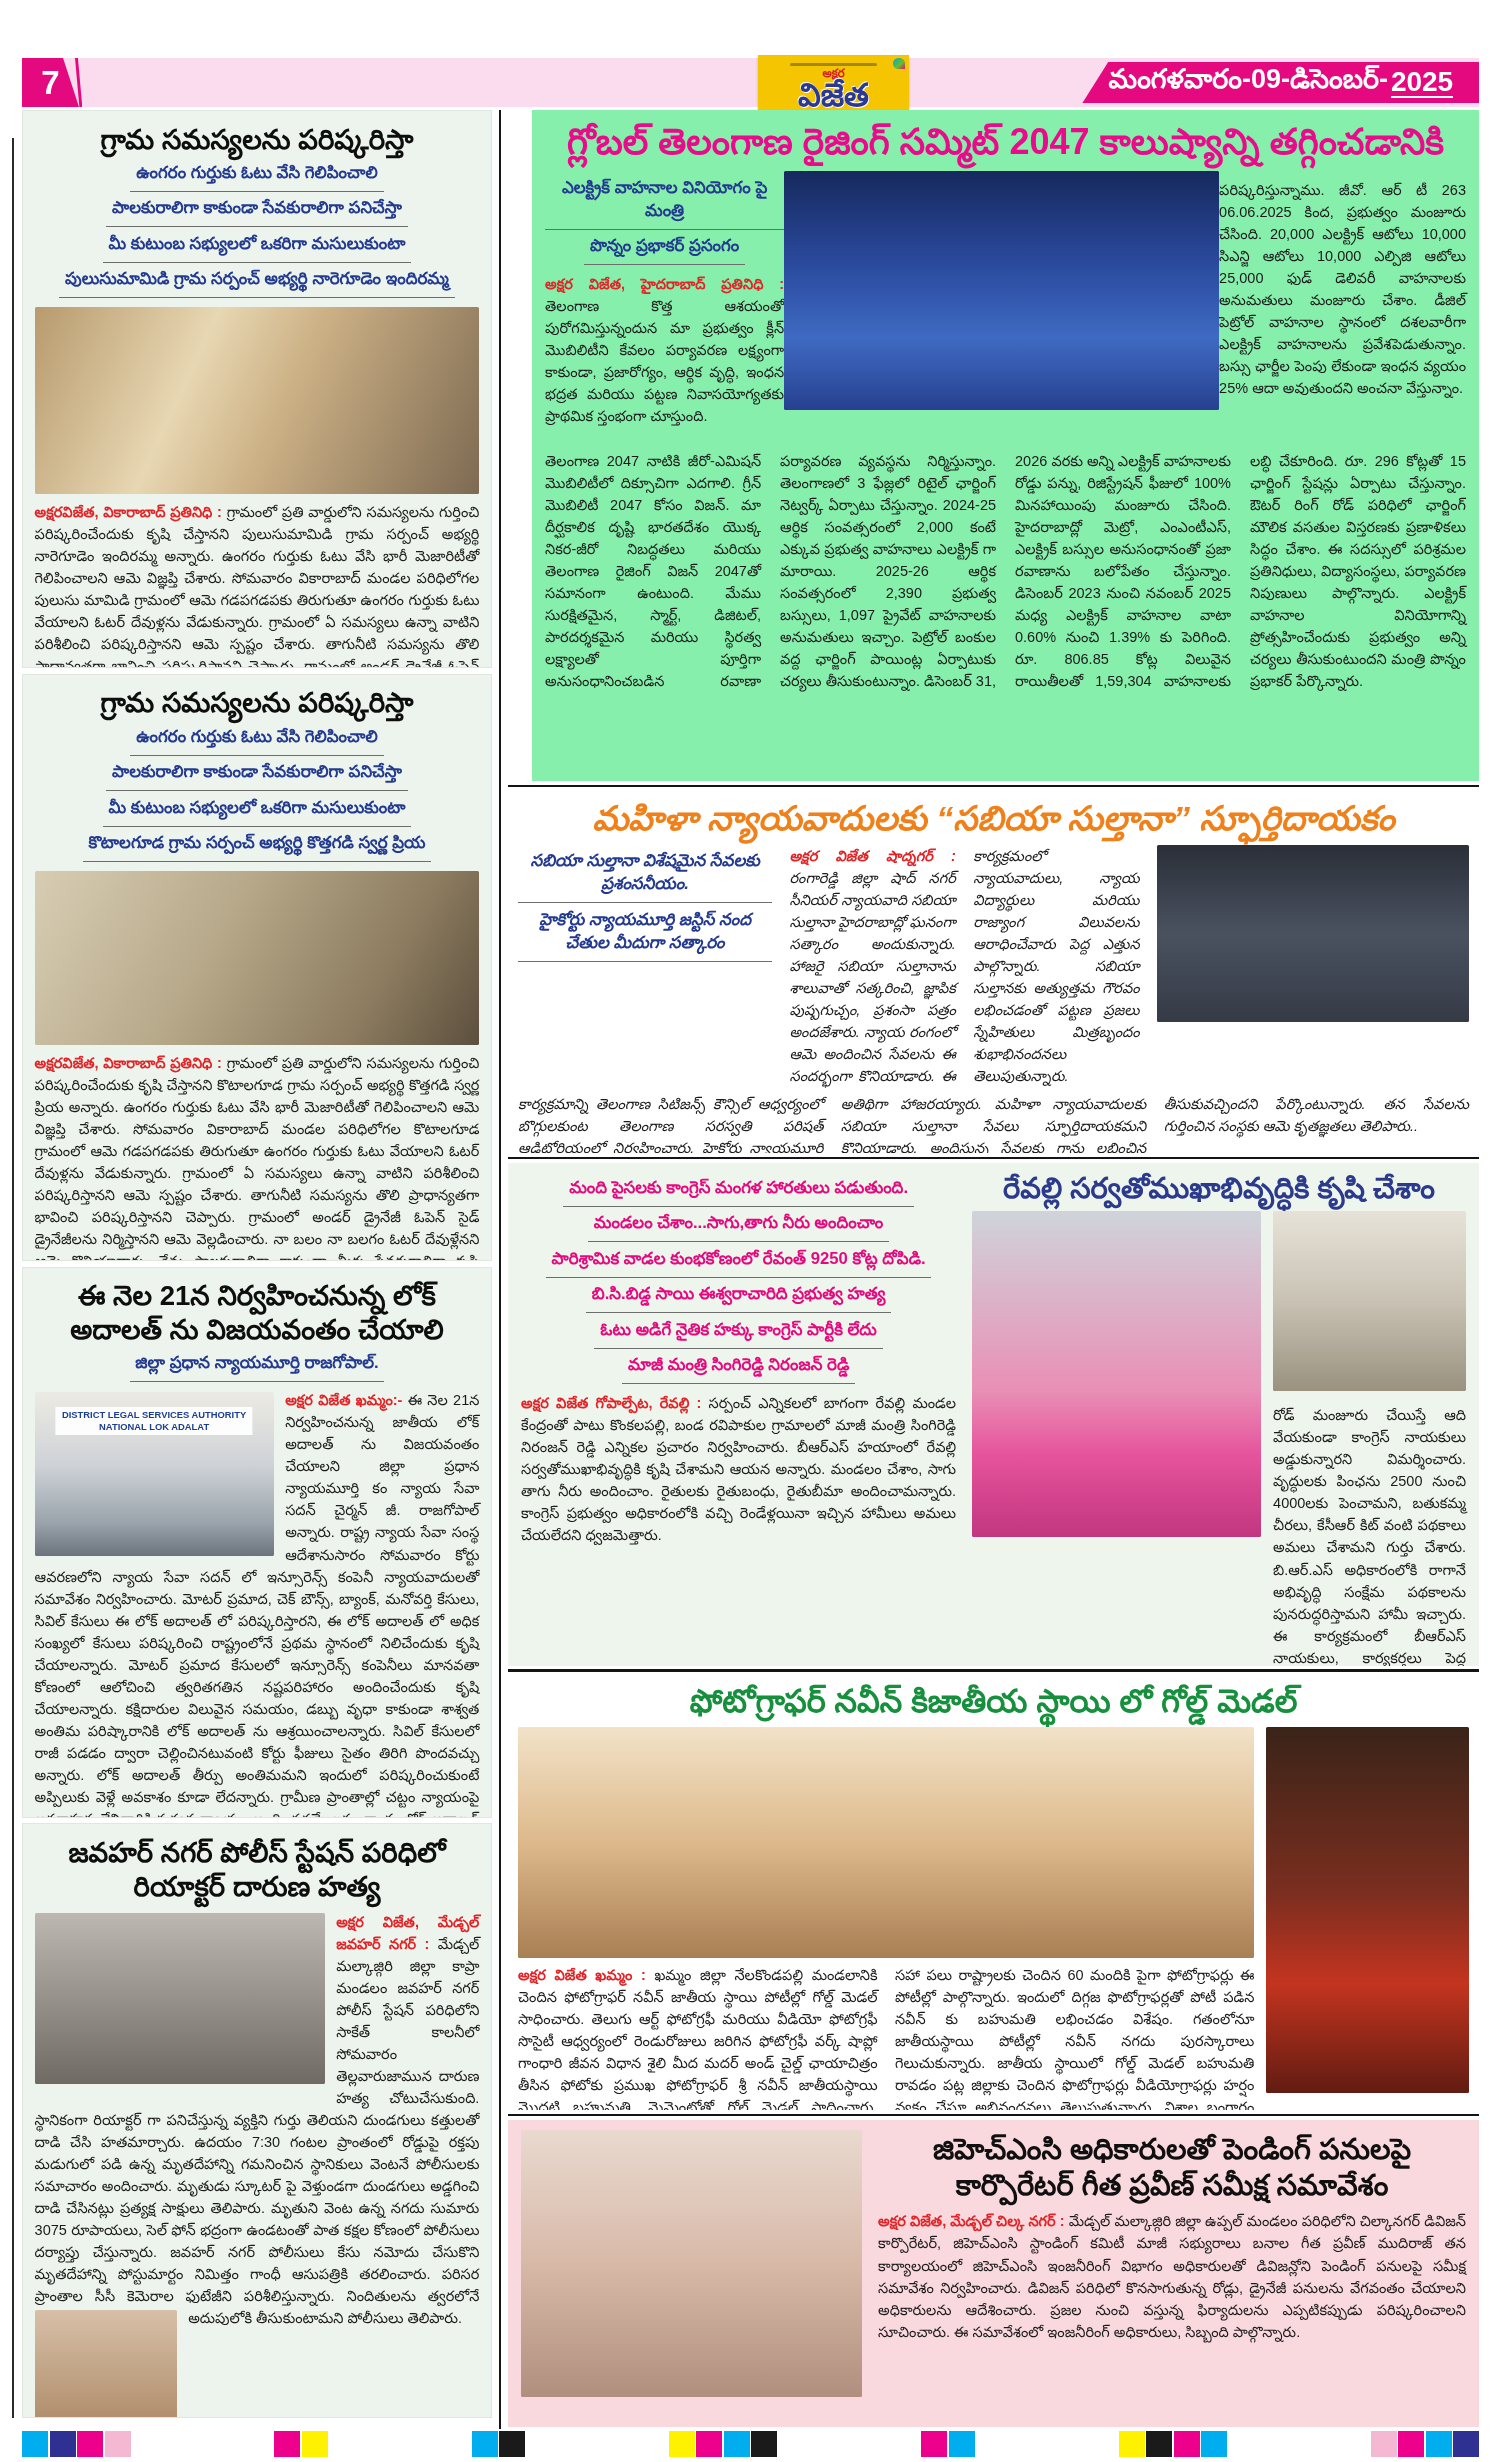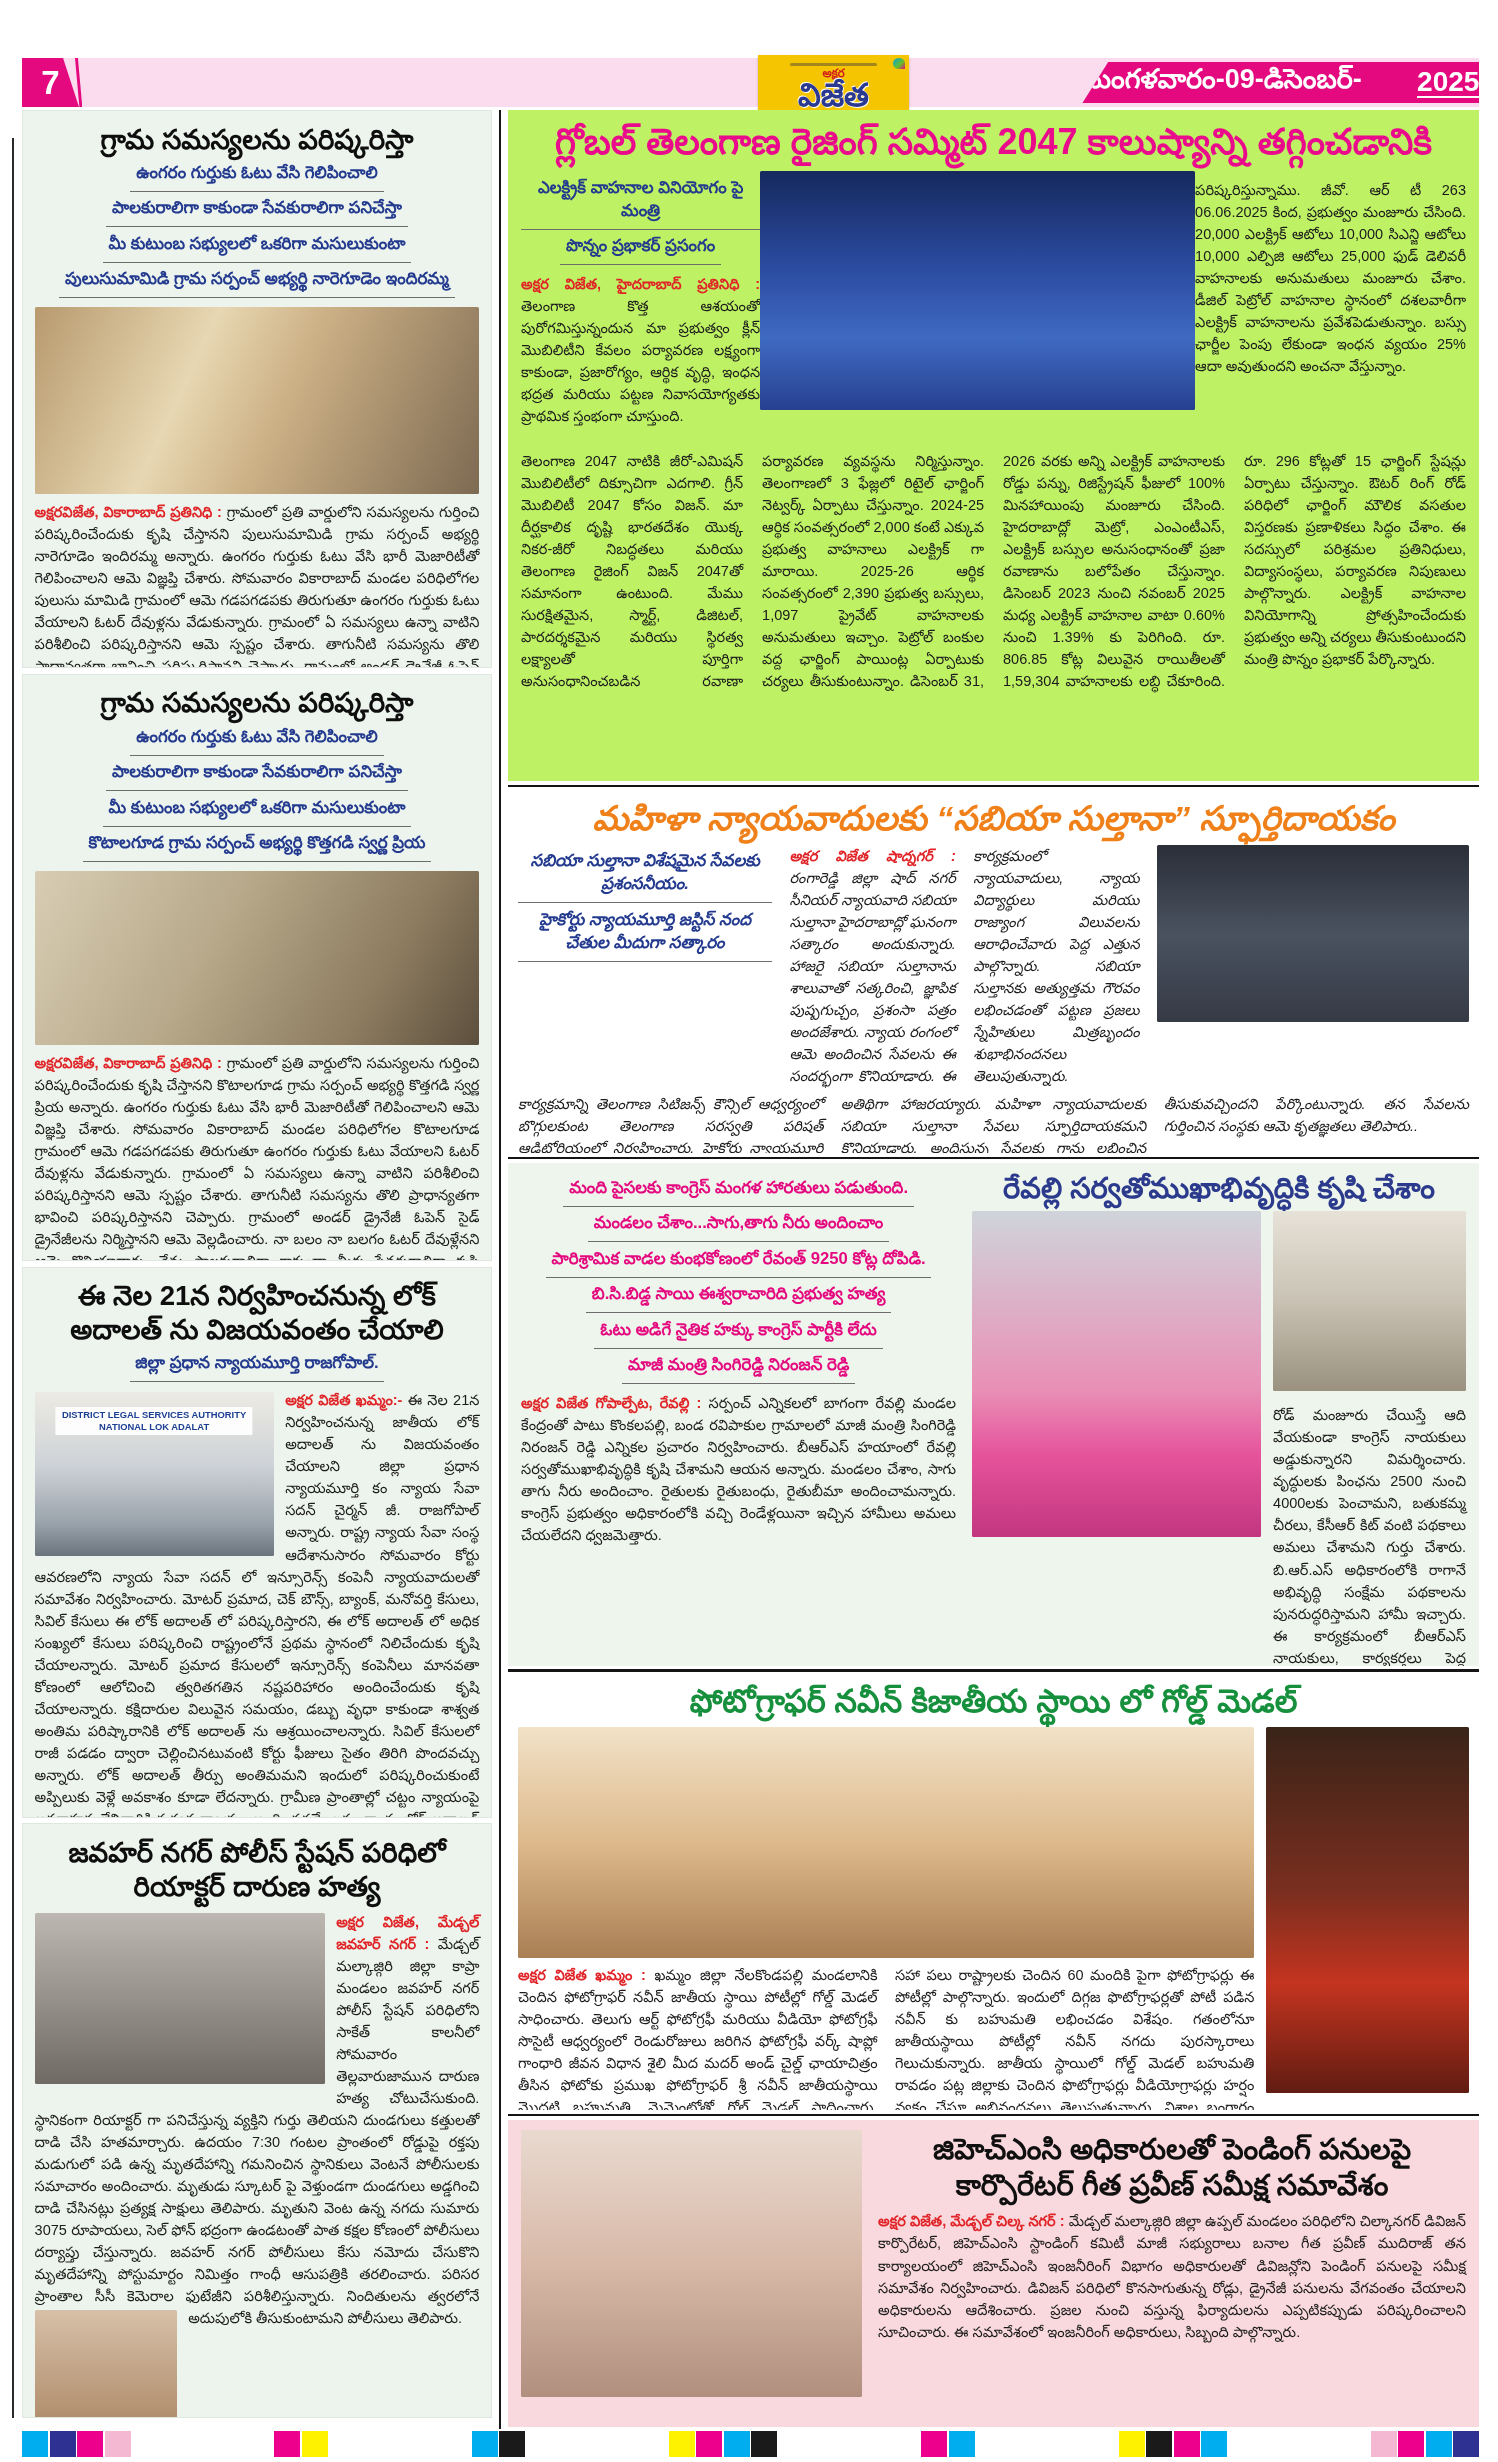--- a/index.html
+++ b/index.html
@@ -17,21 +17,21 @@
         display:flex;flex-direction:column;align-items:center;justify-content:center;gap:0.7px;
         box-shadow:0 0.7px 2.2px rgba(0,0,0,.25);}
   .logo-strip{width:87px;height:3.6px;background:rgba(60,60,60,.45);border-radius:1.5px;}
   .logo-strip.bottom{background:rgba(205,20,120,.55);width:109px;}
   .logo-pre{color:#d21d1d;font-size:11.6px;font-weight:800;line-height:1;}
   .logo-main{color:#2b3990;font-size:32px;font-weight:800;line-height:1;text-shadow:0.7px 0.7px 0 #fff,-0.7px -0.7px 0 #fff;}
   .logo-bird{position:absolute;top:2.9px;right:4.4px;width:11.6px;height:11.6px;border-radius:50% 50% 0 50%;
              background:linear-gradient(135deg,#00a3e0,#69be28 60%,#e5097f);}
   .date-banner{position:absolute;top:62px;right:19.6px;width:397px;height:41px;background:#e5097f;
                clip-path:polygon(6.5% 0,100% 0,100% 100%,0 100%);
-               display:flex;align-items:center;justify-content:space-between;gap:3px;color:#fff;font-weight:800;}
+               display:flex;align-items:center;justify-content:center;gap:3px;color:#fff;font-weight:800;}
   .date-main{font-size:27px;}
   .date-year{font-size:28px;border-bottom:2.2px solid #fff;line-height:1.05;}
   .edge-rule{position:absolute;left:12.3px;top:138px;bottom:44px;width:1.5px;background:#2a2a2a;}
 
   
   .content{position:absolute;top:110px;left:22px;width:1457px;bottom:33px;display:flex;gap:7.3px;}
   .left-col{width:470px;flex:none;display:flex;flex-direction:column;gap:5.8px;}
   .vrule{width:1.5px;background:#161616;flex:none;}
   .right-col{flex:1;min-width:0;display:flex;flex-direction:column;}
 
@@ -63,21 +63,21 @@
   .ph-rev-side{background:linear-gradient(180deg,#e7e2d8,#c9c2b4 50%,#9a927f);}
   .ph-pg1{background:linear-gradient(180deg,#d9d5cf,#b4afa6 60%,#87817a);}
   .ph-pg2{background:linear-gradient(180deg,#f2e2c8,#ddb98b 50%,#a97f54);}
   .ph-pg3{background:linear-gradient(180deg,#3a2418,#7a2e1f 45%,#c4341f 70%,#611c12);}
   .ph-ghmc{background:linear-gradient(180deg,#e9d9cf,#d8b9a8 50%,#b08f7e);}
 
   
   .sec{box-sizing:border-box;overflow:hidden;flex:none;}
   .hrule{height:2.2px;background:#141414;margin:3.6px 0;flex:none;}
 
-  .sec-summit{background:#bef264;padding:7.3px 13px;height:671px;}
+  .sec-summit{background:#86efac;padding:7.3px 13px;height:671px;margin-left:24px;}
   .hl-summit{color:#ea0b8c;font-size:36px;white-space:nowrap;}
   .summit-top{display:flex;gap:0;margin-top:7.3px;}
   .summit-left{width:239px;flex:none;}
   .summit-photo{width:435px;height:239px;flex:none;}
   .summit-side{flex:1;min-width:0;}
   .summit-body{margin-top:8.7px;column-count:4;column-gap:19px;}
 
   .sec-sabiya{background:#fff;padding:4.4px 10px;height:363px;font-style:italic;}
   .hl-sabiya{color:#f08019;font-size:34px;white-space:nowrap;}
   .sabiya-row{display:flex;gap:17.4px;margin-top:5.8px;}

